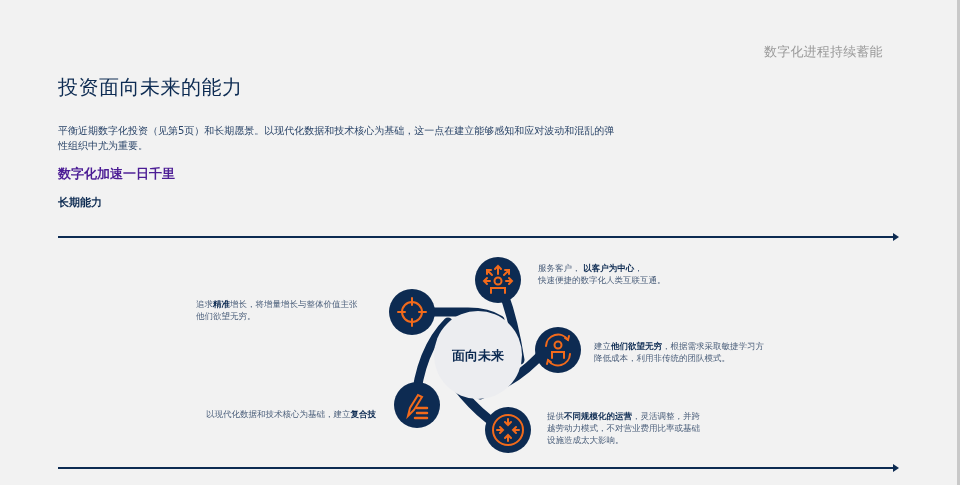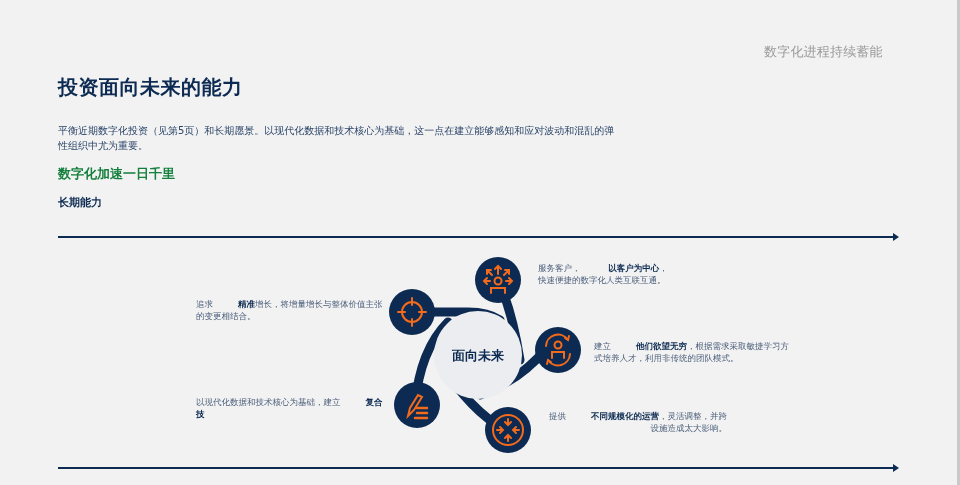--- a/index.html
+++ b/index.html
@@ -8,43 +8,43 @@
     background:#f2f2f2;
     font-family:"DejaVu Sans", "Liberation Sans", sans-serif;
     color:#0d2b52;
   }
   .page-edge { position:absolute; left:957px; top:0; width:3px; height:485px; background:#c9c9c9; }
   .running-head {
     position:absolute; left:764px; top:43px; font-size:13px; color:#9a9a9a;
     letter-spacing:0.2px;
   }
   .title {
-    position:absolute; left:58px; top:74px; font-size:20px; font-weight:bold; color:#0d2b52;
+    position:absolute; left:58px; top:74px; font-size:20px; font-weight:normal; color:#0d2b52;
     letter-spacing:0.5px;
   }
   .intro {
     position:absolute; left:58px; top:123px; width:560px; font-size:10px; line-height:15px;
     color:#2a4468;
   }
   .subhead {
-    position:absolute; left:58px; top:165px; font-size:13px; font-weight:bold; color:#15803d;
+    position:absolute; left:58px; top:165px; font-size:13px; font-weight:bold; color:#4c1d95;
   }
   .subsubhead {
     position:absolute; left:58px; top:195px; font-size:11px; font-weight:bold; color:#0d2b52;
   }
   .rule { position:absolute; left:58px; height:2px; background:#0d2b52; width:836px; }
   .rule-arrow {
     position:absolute; width:0; height:0;
     border-top:4px solid transparent; border-bottom:4px solid transparent;
     border-left:6px solid #0d2b52;
   }
   .callout {
     position:absolute; font-size:8.5px; line-height:12px; color:#4a5e7a;
   }
-  .callout b { color:#0d2b52; font-weight:bold;margin-left:25px; }
+  .callout b { color:#0d2b52; font-weight:bold; }
   .diagram { position:absolute; left:380px; top:250px; width:210px; height:210px; }
 </style>
 </head>
 <body>
 
 <div class="page-edge"></div>
 
 <div class="running-head">数字化进程持续蓄能</div>
 <div class="title">投资面向未来的能力</div>
 <div class="intro">平衡近期数字化投资（见第5页）和长期愿景。以现代化数据和技术核心为基础，这一点在建立能够感知和应对波动和混乱的弹性组织中尤为重要。</div>
@@ -57,34 +57,35 @@
 <div class="rule" style="top:467px;"></div>
 <div class="rule-arrow" style="left:893px;top:464px;"></div>
 
 <div class="callout" style="left:538px;top:262px;width:200px;">
   <div><span>服务客户，</span> <b>以客户为中心</b><span>，</span></div>
   <div>快速便捷的数字化人类互联互通。</div>
 </div>
 
 <div class="callout" style="left:196px;top:298px;width:190px;">
   <div><span>追求</span><b>精准</b><span>增长，将增量增长与整体价值主张</span></div>
-  <div>的变更相结合。</div>
+  <div>他们欲望无穷。</div>
 </div>
 
 <div class="callout" style="left:594px;top:340px;width:200px;">
   <div><span>建立</span><b>他们欲望无穷</b><span>，根据需求采取敏捷学习方</span></div>
-  <div>式培养人才，利用非传统的团队模式。</div>
+  <div>降低成本，利用非传统的团队模式。</div>
 </div>
 
-<div class="callout" style="left:196px;top:396px;width:190px;">
+<div class="callout" style="left:196px;top:408px;width:190px;text-align:center;">
   <div><span>以现代化数据和技术核心为基础，建立</span><b>复合技</b></div>
 </div>
 
-<div class="callout" style="left:547px;top:410px;width:180px;text-align:right;">
+<div class="callout" style="left:547px;top:410px;width:180px;">
   <div><span>提供</span><b>不同规模化的运营</b><span>，灵活调整，并跨</span></div>
+  <div>越劳动力模式，不对营业费用比率或基础</div>
   <div>设施造成太大影响。</div>
 </div>
 
 <svg class="diagram" viewBox="0 0 210 210" width="210" height="210">
 
   <g fill="none" stroke="#0d2b52" stroke-width="9" stroke-linecap="round">
     <path d="M32 62 L88 62 Q108 62 120 70"></path>
     <path d="M118 30 Q132 60 140 110"></path>
     <path d="M165 100 Q140 130 100 145"></path>
     <path d="M125 180 Q90 160 62 115"></path>

